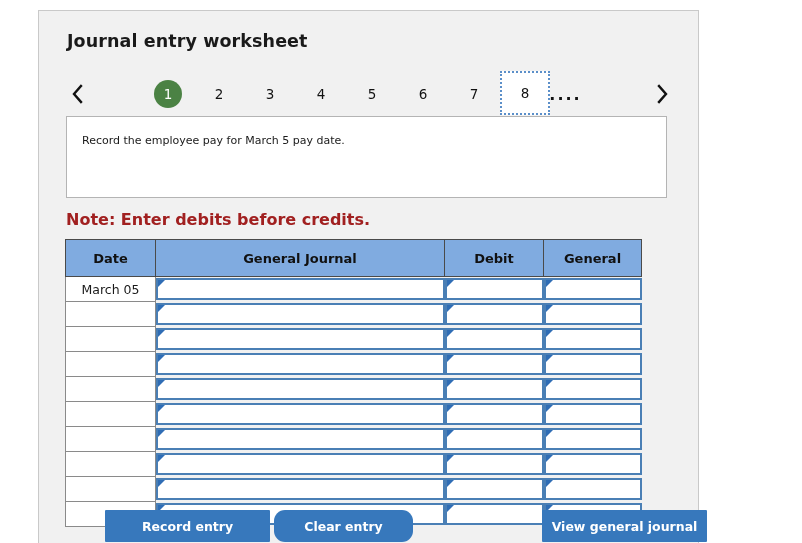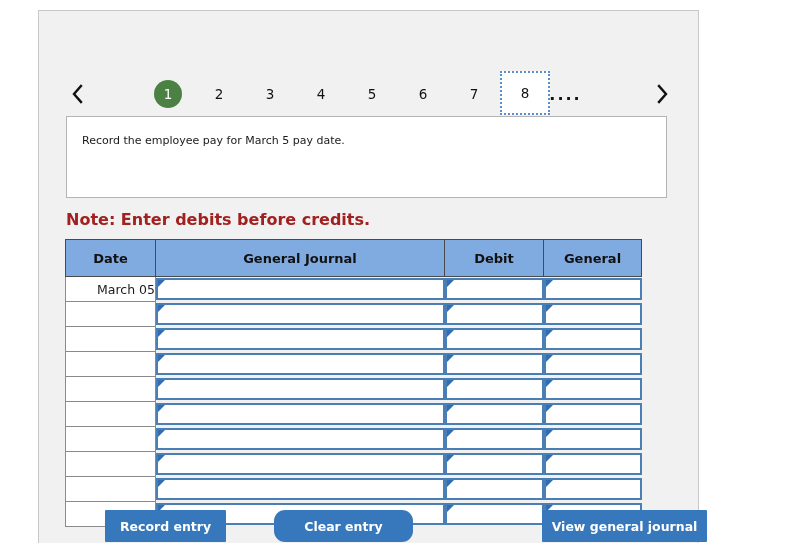--- a/index.html
+++ b/index.html
@@ -172,21 +172,21 @@
     padding: 6px;
     text-align: center;
   }
   #jtable td {
     padding: 0;
     height: 24px;
   }
   td.date-cell {
     border: 1px solid #8a8a8a;
     background: #ffffff;
-    text-align: right;
+    text-align: center;
     font-size: 12.5px;
     color: #1a1a1a;
     vertical-align: middle;
   }
   td.inp-cell {
     background: #f1f1f1;
     position: relative;
   }
   .cellbox {
     position: relative;
@@ -231,29 +231,30 @@
     color: #ffffff;
     border: none;
     font-family: "DejaVu Sans", "Liberation Sans", sans-serif;
     font-size: 12.5px;
     font-weight: bold;
     cursor: pointer;
     padding: 0;
     border-radius: 1px;
     white-space: nowrap;
   }
-  #btn-record { left: 40px;  width: 121px; }
+  #btn-record { left: 40px;  width: 165px; }
   #btn-clear  { left: 209px; width: 139px; border-radius: 11px; }
   #btn-view   { left: 477px; width: 165px; text-align: center; }
 </style>
 </head>
 <body>
 
 <div id="panel">
 
+  <div id="title">Journal entry worksheet</div>
 
   <div id="pager">
     <div class="pg-arrow" id="pg-prev">
       <svg width="12" height="20" viewBox="0 0 12 20" aria-hidden="true">
         <polyline points="9,2 2,10 9,18" fill="none" stroke="#111111" stroke-width="2.4" stroke-linecap="square" stroke-linejoin="miter"></polyline>
       </svg>
     </div>
     <div id="pg-items">
         <div class="pg-item current" style="left: 42px;">
           <span class="pg-num">1</span>

